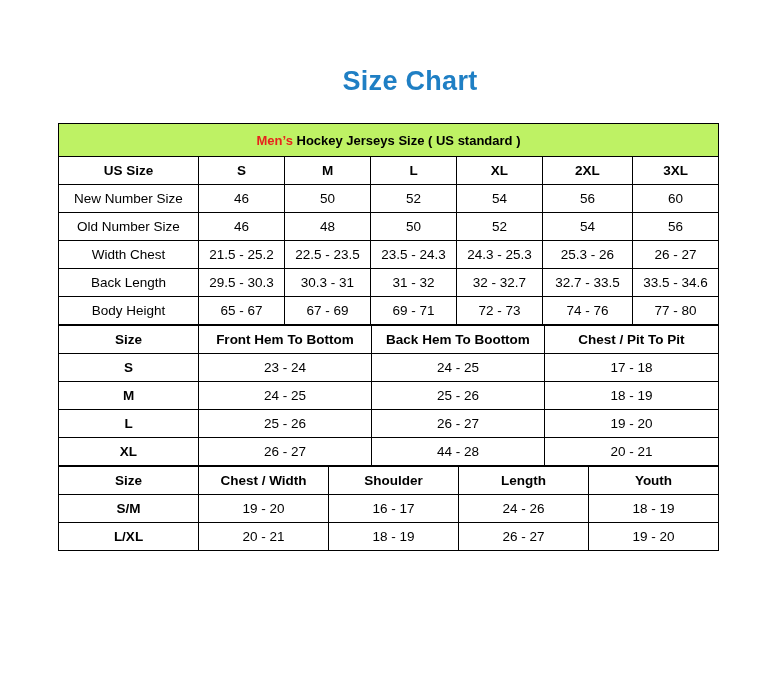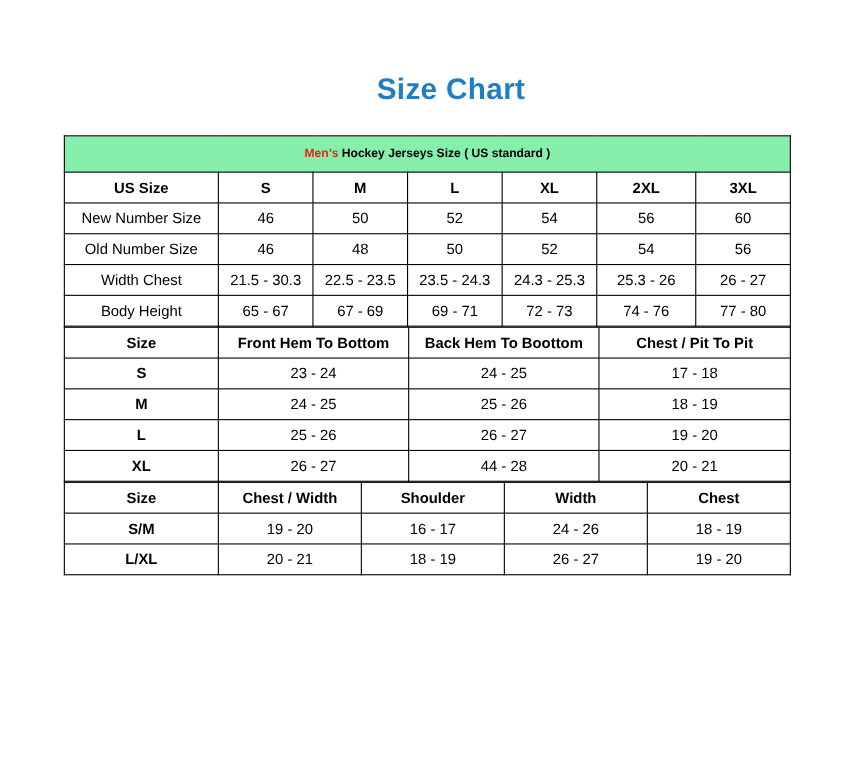--- a/index.html
+++ b/index.html
@@ -42,23 +42,23 @@
     border: 1px solid #000000;
     text-align: center;
     vertical-align: middle;
     font-size: 13.5px;
     height: 27px;
     padding: 0 2px;
     white-space: nowrap;
     overflow: hidden;
   }
   .section-head td {
-    background: #86efac;
-    font-weight: bold;
-    font-size: 11px;
+    background: #bef264;
+    font-weight: bold;
+    font-size: 13px;
     height: 32px;
   }
   .section-head .hl {
     color: #e8231c;
   }
   .col-head td {
     font-weight: bold;
   }
   .bold {
     font-weight: bold;
@@ -111,26 +111,35 @@
           <td>Old Number Size</td>
           <td>46</td>
           <td>48</td>
           <td>50</td>
           <td>52</td>
           <td>54</td>
           <td>56</td>
         </tr>
         <tr>
           <td>Width Chest</td>
-          <td>21.5 - 30.3</td>
+          <td>21.5 - 25.2</td>
           <td>22.5 - 23.5</td>
           <td>23.5 - 24.3</td>
           <td>24.3 - 25.3</td>
           <td>25.3 - 26</td>
           <td>26 - 27</td>
+        </tr>
+        <tr>
+          <td>Back Length</td>
+          <td>29.5 - 30.3</td>
+          <td>30.3 - 31</td>
+          <td>31 - 32</td>
+          <td>32 - 32.7</td>
+          <td>32.7 - 33.5</td>
+          <td>33.5 - 34.6</td>
         </tr>
         <tr>
           <td>Body Height</td>
           <td>65 - 67</td>
           <td>67 - 69</td>
           <td>69 - 71</td>
           <td>72 - 73</td>
           <td>74 - 76</td>
           <td>77 - 80</td>
         </tr>
@@ -184,22 +193,22 @@
         <col style="width:130px">
         <col style="width:130px">
         <col style="width:130px">
         <col style="width:130px">
       </colgroup>
       <tbody>
         <tr class="col-head">
           <td>Size</td>
           <td>Chest / Width</td>
           <td>Shoulder</td>
-          <td>Width</td>
-          <td>Chest</td>
+          <td>Length</td>
+          <td>Youth</td>
         </tr>
         <tr>
           <td class="bold">S/M</td>
           <td>19 - 20</td>
           <td>16 - 17</td>
           <td>24 - 26</td>
           <td>18 - 19</td>
         </tr>
         <tr>
           <td class="bold">L/XL</td>

